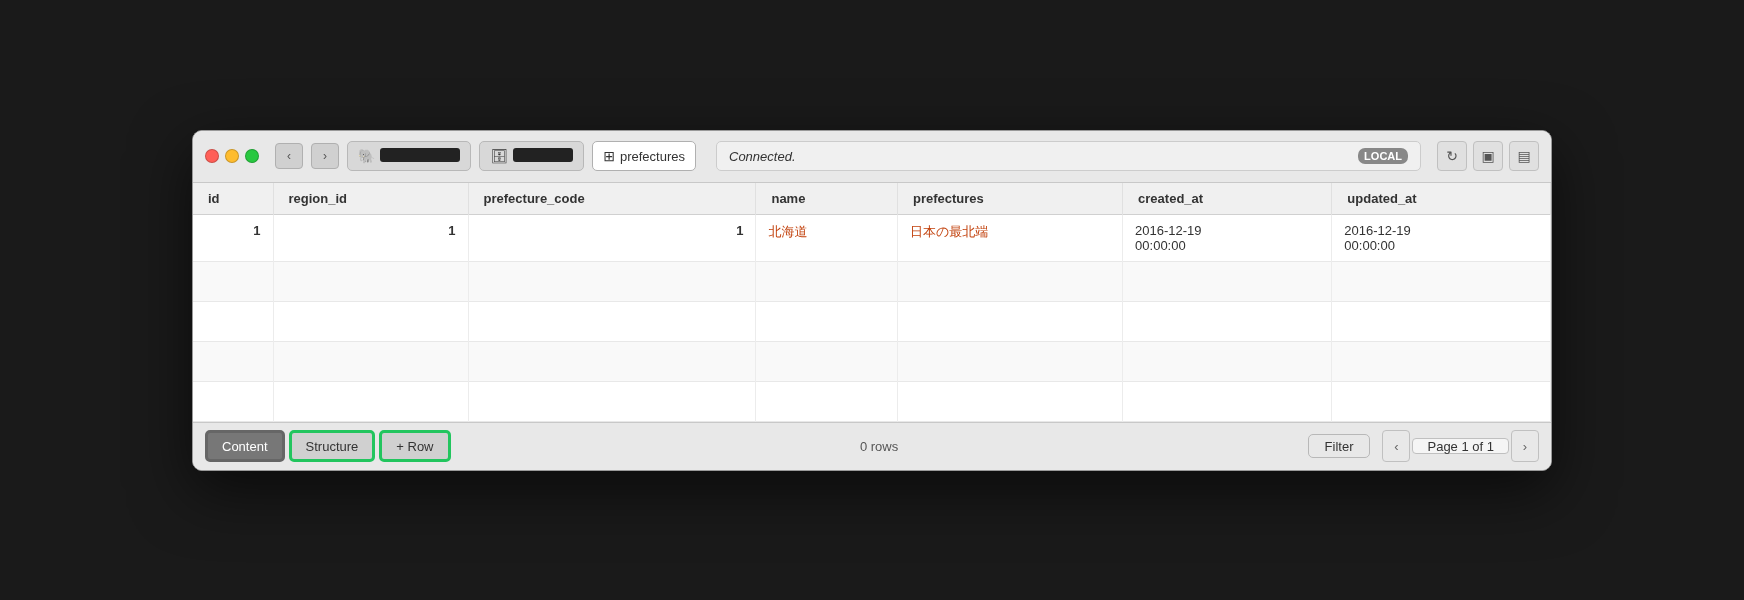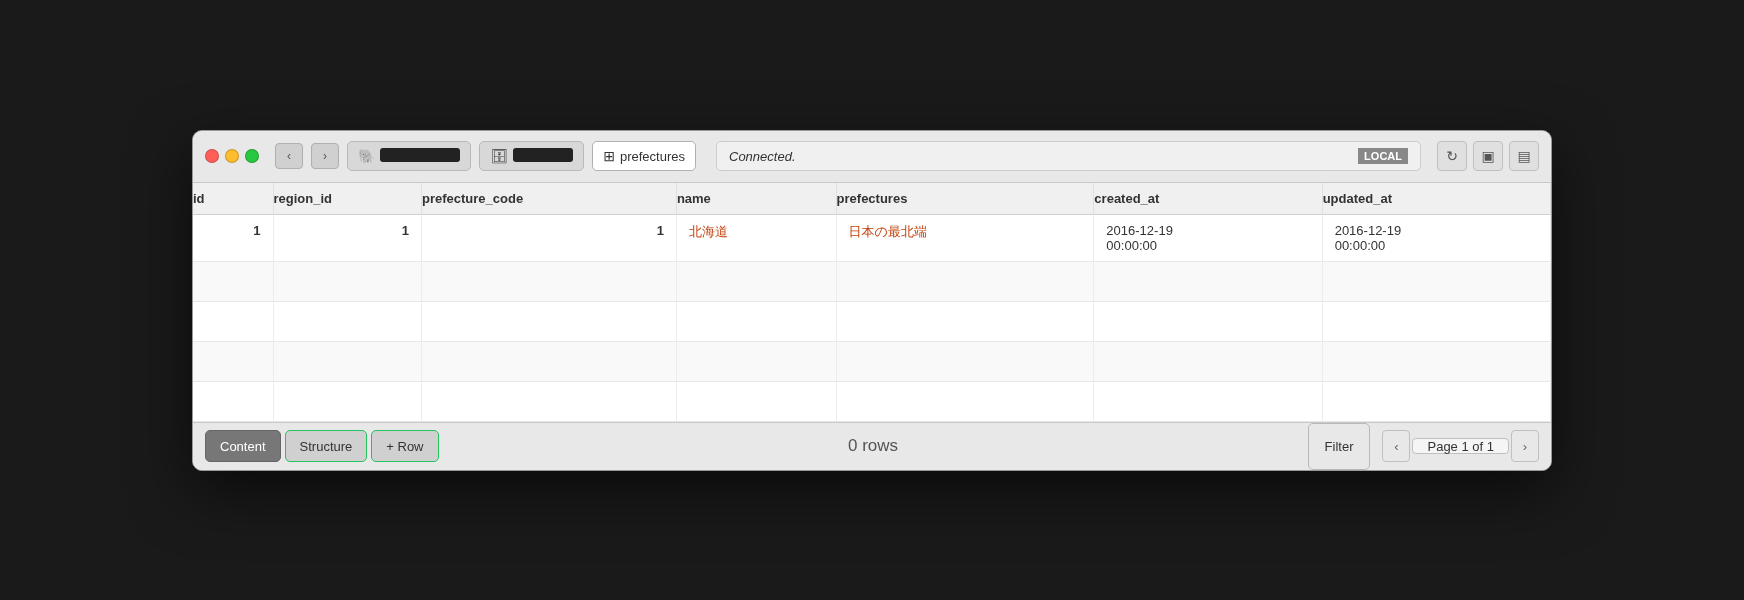--- a/index.html
+++ b/index.html
@@ -104,21 +104,21 @@
       font-size: 13px;
       color: #333;
       font-style: italic;
     }
     .local-badge {
       background: #888;
       color: #fff;
       font-size: 11px;
       font-weight: bold;
       padding: 2px 6px;
-      border-radius: 0;
+      border-radius: 7px;
       margin-left: auto;
     }
     .titlebar-actions {
       display: flex;
       gap: 6px;
       margin-left: 8px;
     }
     .action-btn {
       width: 30px;
       height: 30px;
@@ -141,21 +141,21 @@
       width: 100%;
       border-collapse: collapse;
       font-size: 13px;
     }
     .data-table thead tr {
       background: #f0f0f0;
       border-bottom: 1px solid #d0d0d0;
     }
     .data-table thead th {
       text-align: left;
-      padding: 8px 0;
+      padding: 8px 15px;
       font-weight: 600;
       color: #333;
       border-right: 1px solid #e0e0e0;
       font-size: 13px;
     }
     .data-table thead th:first-child { width: 80px; }
     .data-table tbody tr {
       border-bottom: 1px solid #e8e8e8;
     }
     .data-table tbody tr:nth-child(odd) {
@@ -184,43 +184,43 @@
       border-top: 1px solid #c8c8c8;
       height: 48px;
       display: flex;
       align-items: center;
       padding: 0 12px;
       gap: 4px;
     }
     .footer-tab {
       height: 32px;
       padding: 0 14px;
-      border: 1px solid #22c55e;
+      border: 3px solid #22c55e;
       border-radius: 5px;
       background: #d0d0d0;
       font-size: 13px;
       color: #333;
       cursor: pointer;
       display: flex;
       align-items: center;
       gap: 4px;
     }
     .footer-tab.active {
       background: #777;
       color: #fff;
       border-color: #666;
     }
     .rows-count {
       margin-left: auto;
-      font-size: 17px;
+      font-size: 13px;
       color: #555;
       margin-right: auto;
     }
     .filter-btn {
-      height: 47px;
+      height: 24px;
       padding: 0 16px;
       border: 1px solid #b8b8b8;
       border-radius: 5px;
       background: #e8e8e8;
       font-size: 13px;
       color: #333;
       cursor: pointer;
     }
     .pagination {
       display: flex;

